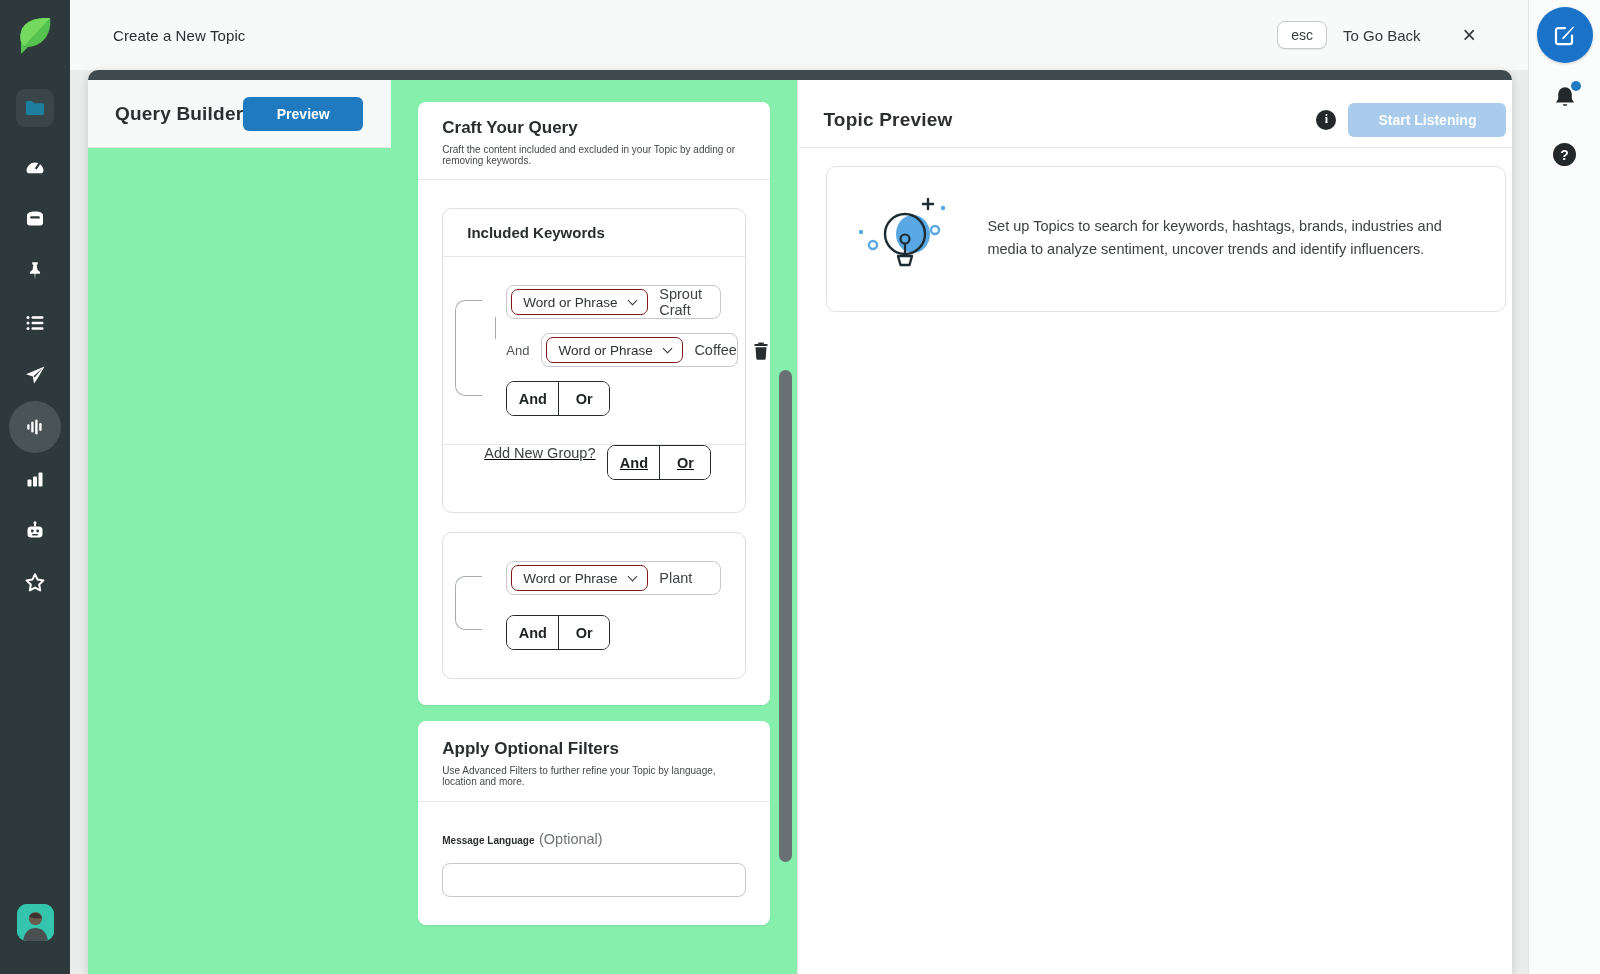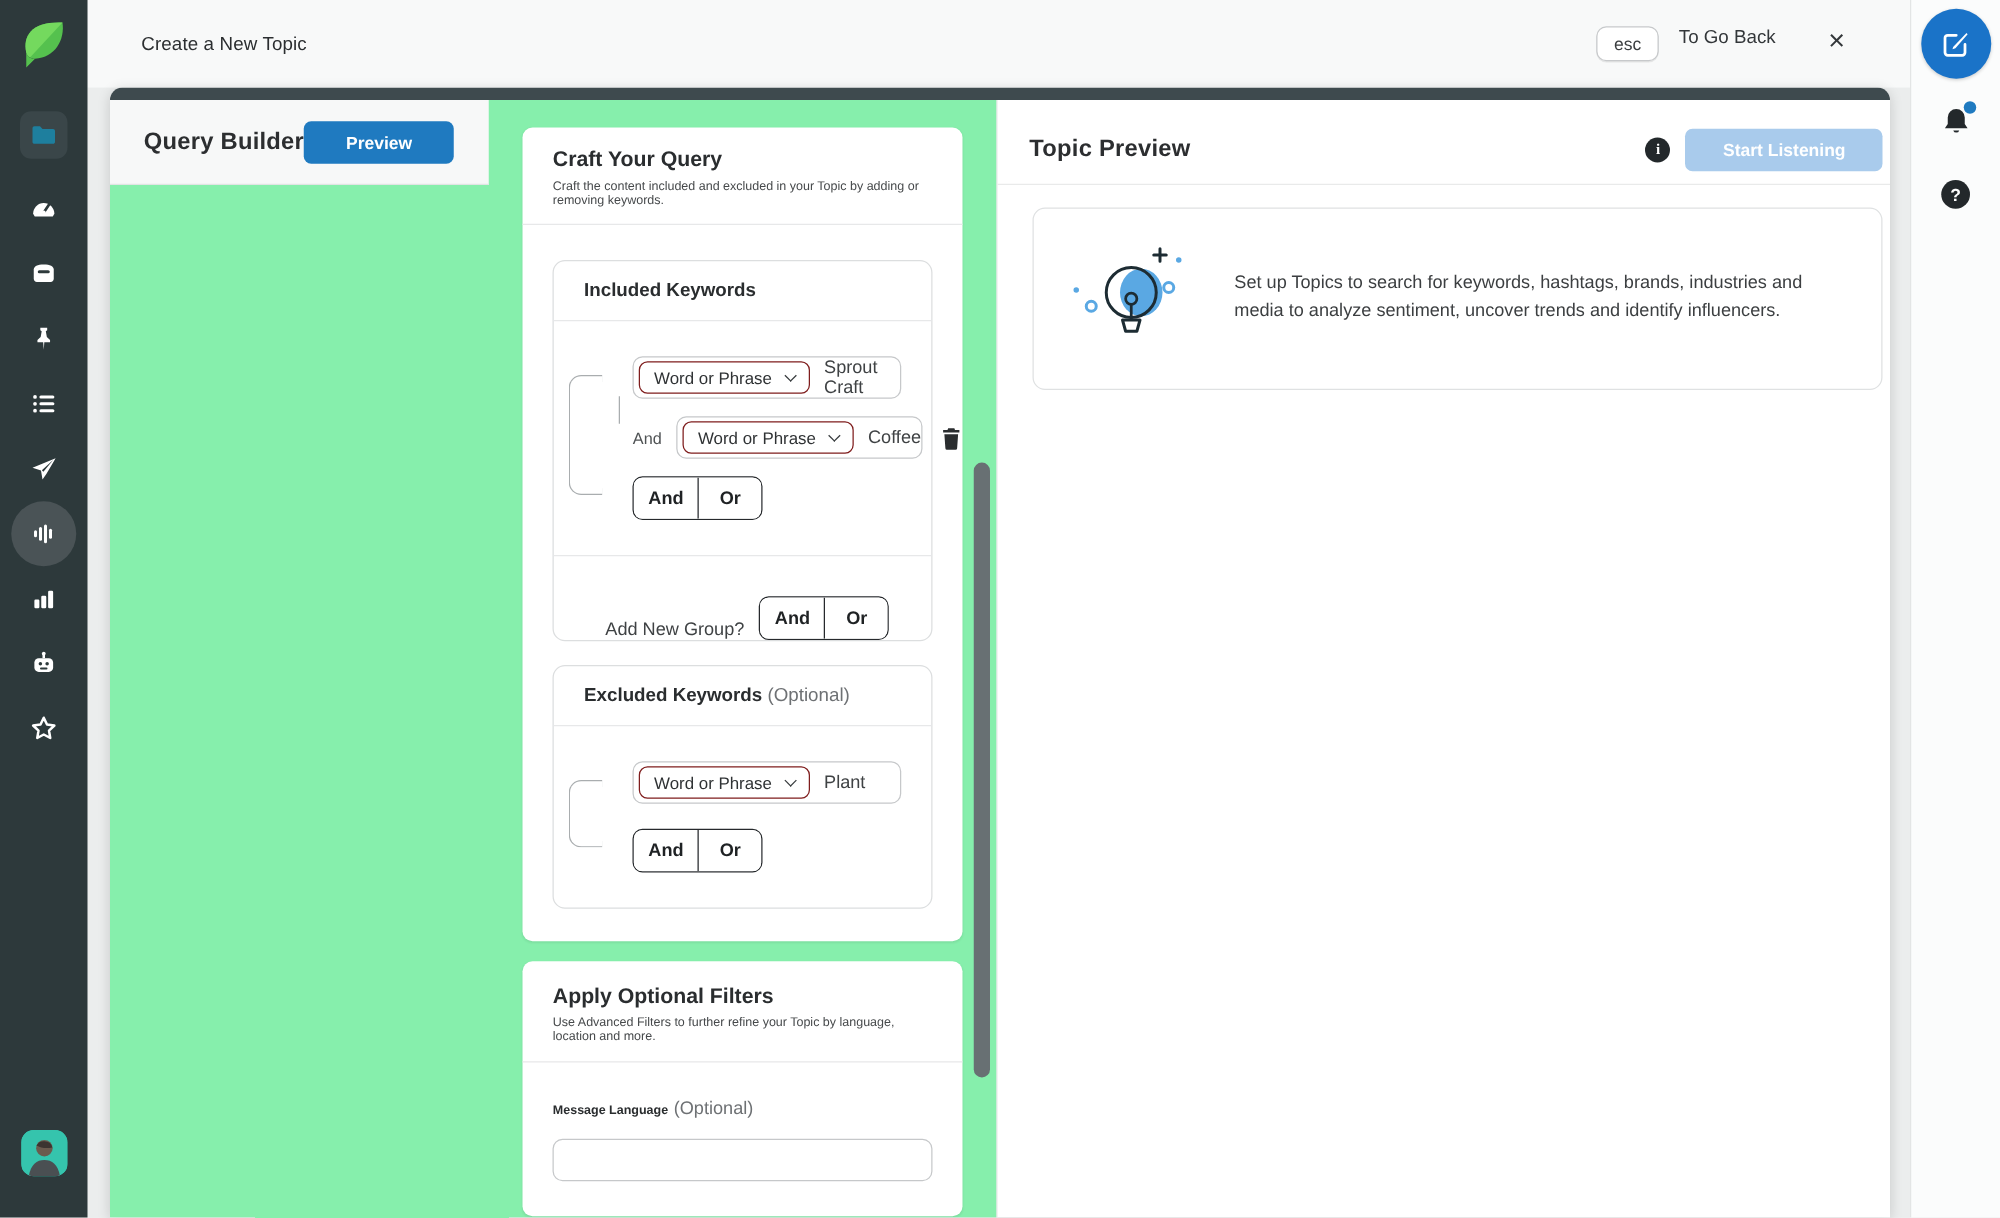--- a/index.html
+++ b/index.html
@@ -12,21 +12,21 @@
   .rail-nav { margin-top:14px; display:flex; flex-direction:column; align-items:center; }
   .rail-btn { width:52px; height:52px; display:flex; align-items:center; justify-content:center; cursor:pointer; position:relative; }
   .rail-btn .circ { position:absolute; width:52px; height:52px; border-radius:50%; background:transparent; }
   .rail-btn.active .circ { background:#4a5356; }
   .rail-btn svg { position:relative; }
   .rail-avatar { position:absolute; bottom:33px; left:17px; width:37px; height:37px; border-radius:10px; overflow:hidden; background:#35c4ad; cursor:pointer; }
 
   
   .top-bar { position:absolute; left:70px; right:72px; top:0; height:70px; background:#f8f9f9; display:flex; align-items:center; padding:0 52px 0 43px; z-index:5; }
   .top-title { font-size:15px; color:#2b2e30; letter-spacing:.1px; }
-  .top-right { margin-left:auto; display:flex; align-items:flex-start; }
+  .top-right { margin-left:auto; display:flex; align-items:center; }
   .esc-badge { background:#fff; border:1px solid #c7c9cb; border-radius:8px; padding:5px 13px; font-size:14px; color:#3a3d3f; box-shadow:0 1px 0 rgba(0,0,0,.08); }
   .esc-hint { margin-left:16px; font-size:15px; color:#33373a; }
   .close-x { margin-left:42px; font-size:23px; line-height:1; color:#33373a; cursor:pointer; font-weight:400; }
 
   .main-bg { position:absolute; left:70px; right:72px; top:70px; bottom:0; background:#ebeded; }
 
   
   .right-rail { position:absolute; right:0; top:0; bottom:0; width:72px; background:#fbfcfc; border-left:1px solid #e3e5e5; z-index:30; display:flex; flex-direction:column; align-items:center; }
   .compose-btn { margin-top:7px; width:56px; height:56px; border-radius:50%; background:#1a73c8; display:flex; align-items:center; justify-content:center; cursor:pointer; box-shadow:0 1px 3px rgba(0,0,0,.2); }
   .bell-wrap { margin-top:21px; position:relative; cursor:pointer; }
@@ -66,21 +66,21 @@
   .andor-row { margin-top:14px; margin-left:39px; }
   .andor { display:inline-flex; border:1.6px solid #26292c; border-radius:8px; overflow:hidden; background:#fff; }
   .andor button { width:51px; height:33px; background:#fff; border:none; font-family:inherit; font-weight:bold; font-size:14.5px; color:#1f2224; cursor:pointer; }
   .andor button + button { border-left:1.6px solid #26292c; }
   .bracket { position:absolute; left:12px; width:27px; border:1.5px solid #a9adaf; border-right:none; border-radius:10px 0 0 10px; }
   .bracket.inc { top:43px; height:96px; }
   .bracket.exc { top:43px; height:54px; }
   .subline { position:absolute; left:52px; top:60px; height:22px; border-left:1.5px solid #a9adaf; }
   .mt20 { margin-top:20px; }
 
-  .card-foot { border-top:1px solid #e7e8e9; height:68px; display:flex; align-items:flex-end; padding:0 34px 0 41px; }
+  .card-foot { border-top:1px solid #e7e8e9; height:68px; display:flex; align-items:flex-start; padding:0 34px 0 41px;text-decoration:underline; }
   .foot-label { font-size:14.5px; color:#3f4244; }
   .card-foot .andor { margin-left:auto; }
 
   .gap19 { height:19px; }
   .filters-card { margin-top:16px; }
   .filters-head { padding:18px 24px 14px 24px; border-bottom:1px solid #e7e8e9; }
   .filters-body { padding:28px 24px; }
   .field-label { font-size:10px; font-weight:bold; color:#2a2d2f; }
   .lang-input { margin-top:15px; height:34px; border:1px solid #c6c8ca; border-radius:8px; background:#fff; }
 
@@ -301,24 +301,20 @@
                 <span class="andor">
                   <button>And</button>
                   <button>Or</button>
                 </span>
               </div>
             </div>
 
             <div class="gap19"></div>
 
             <div class="inner-card">
-              <div class="inner-head">
-                <span>Excluded Keywords</span>
-                <span class="opt"> </span><span class="opt">(Optional)</span>
-              </div>
               <div class="inner-body">
                 <div class="bracket exc"></div>
 
                 <div class="krow">
                   <div class="kinput">
                     <span class="pill">
                       <span>Word or Phrase</span>
                       <span class="chev"></span>
                     </span>
                     <span>Plant</span>

